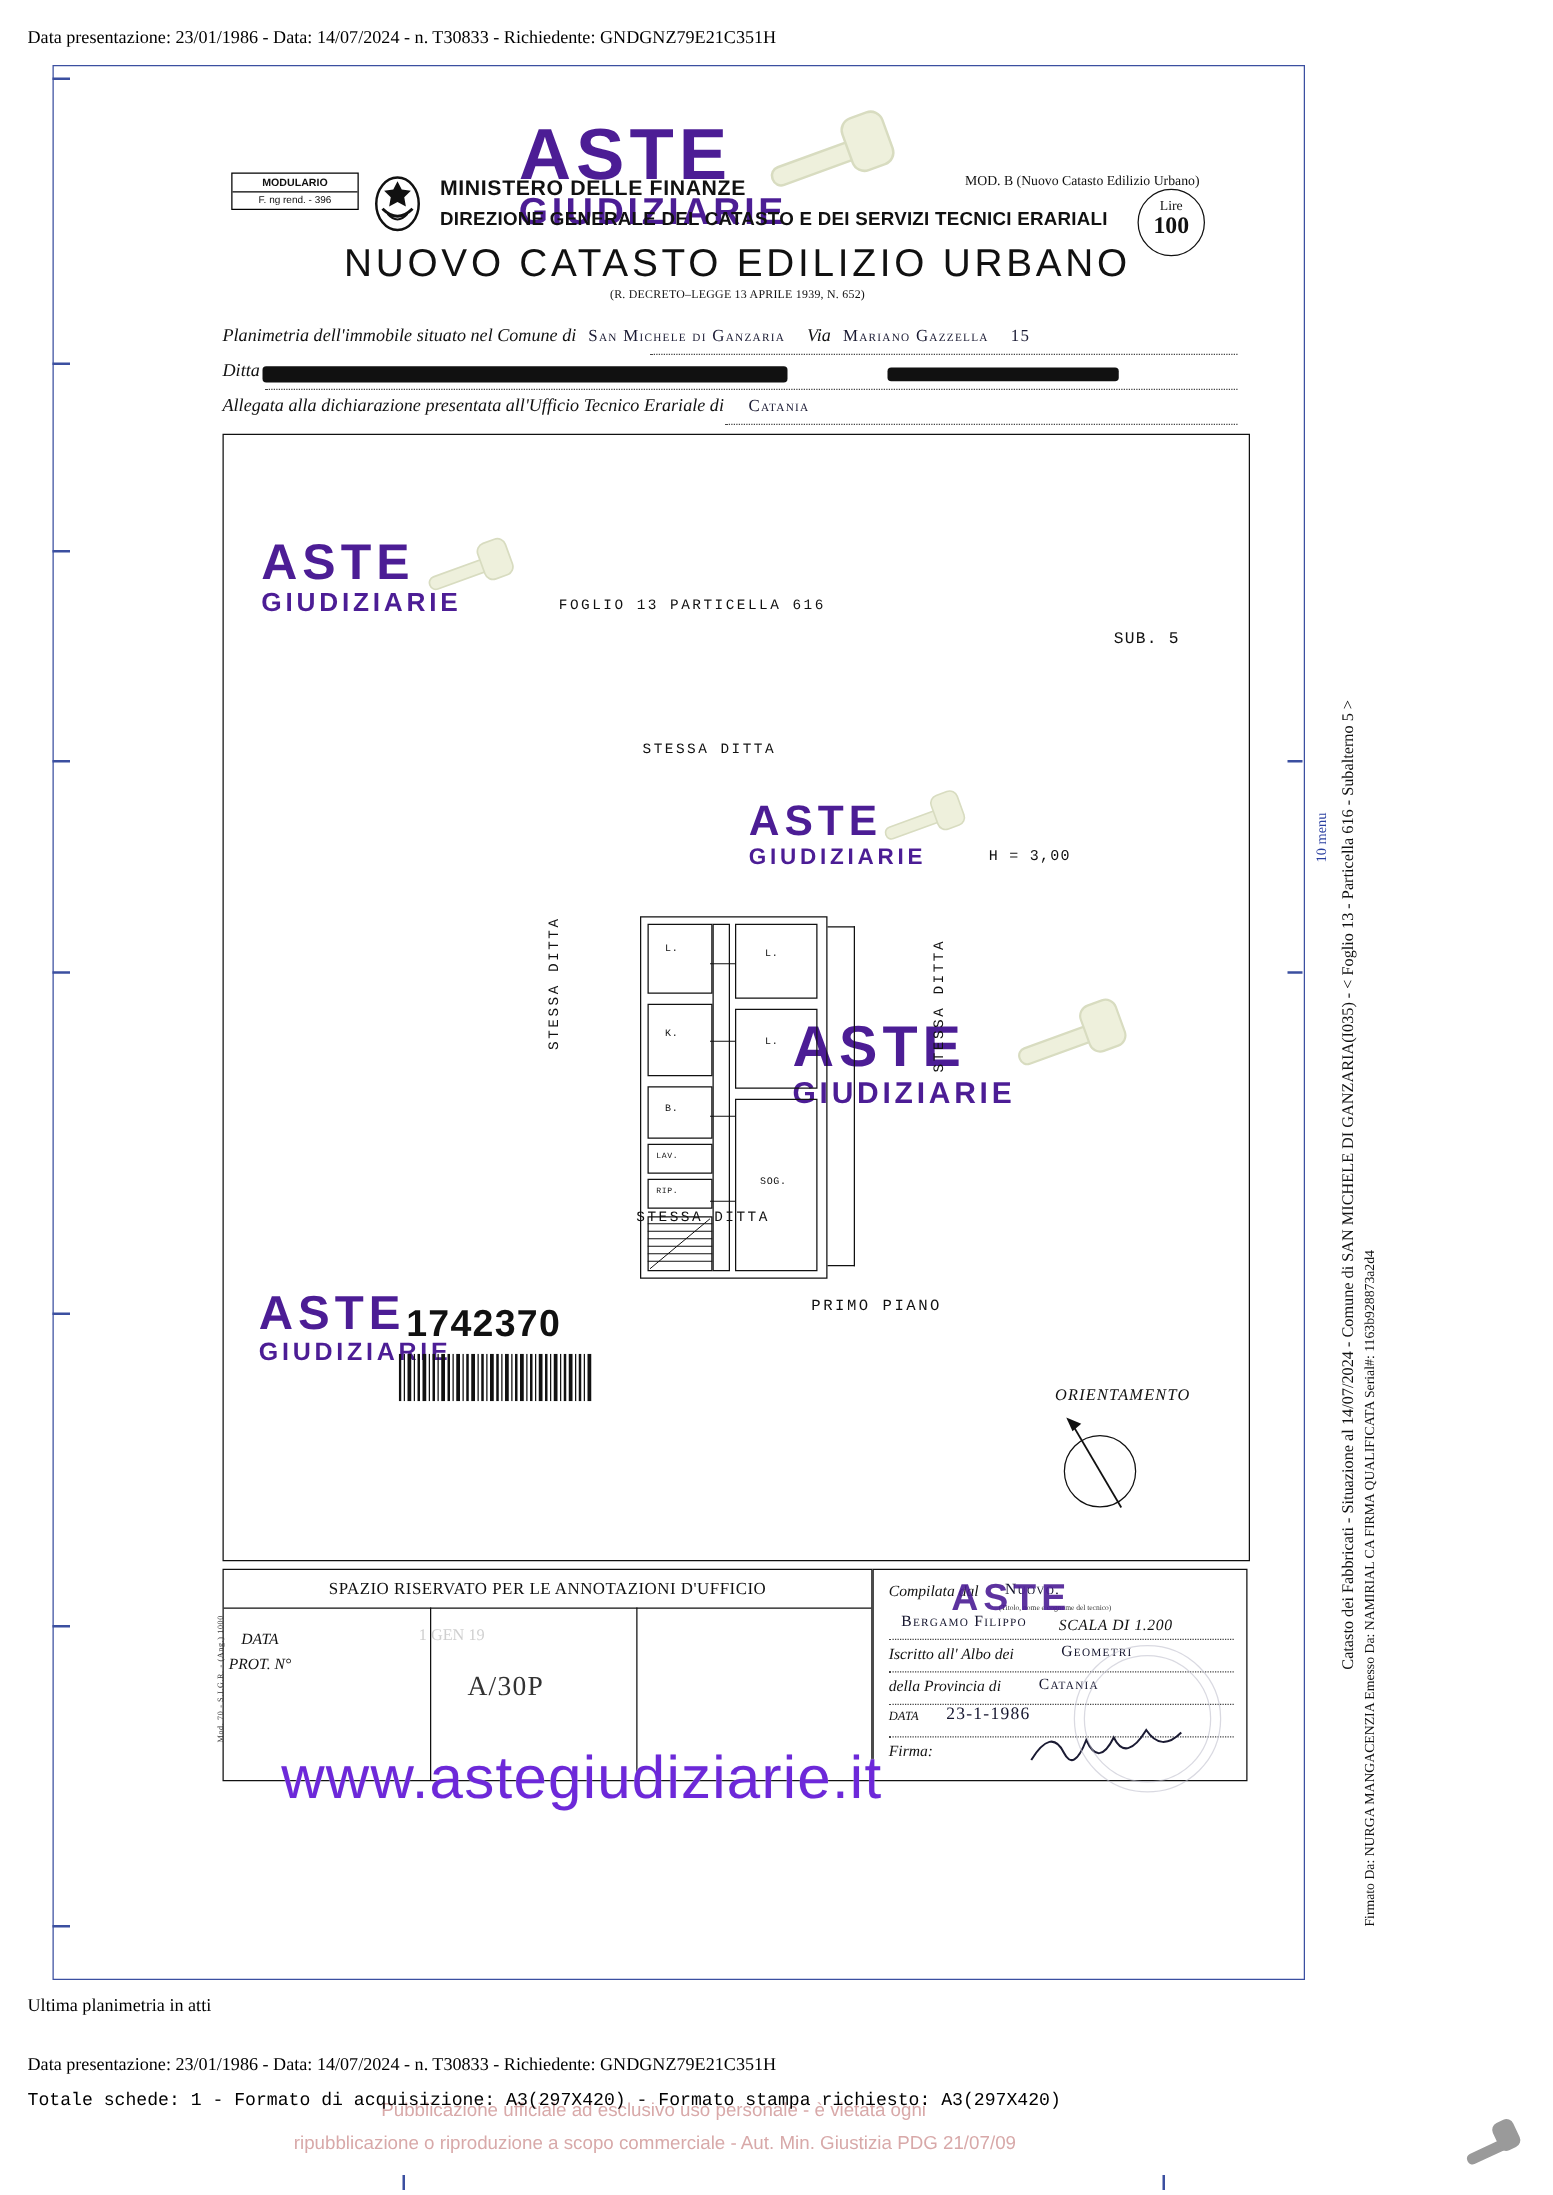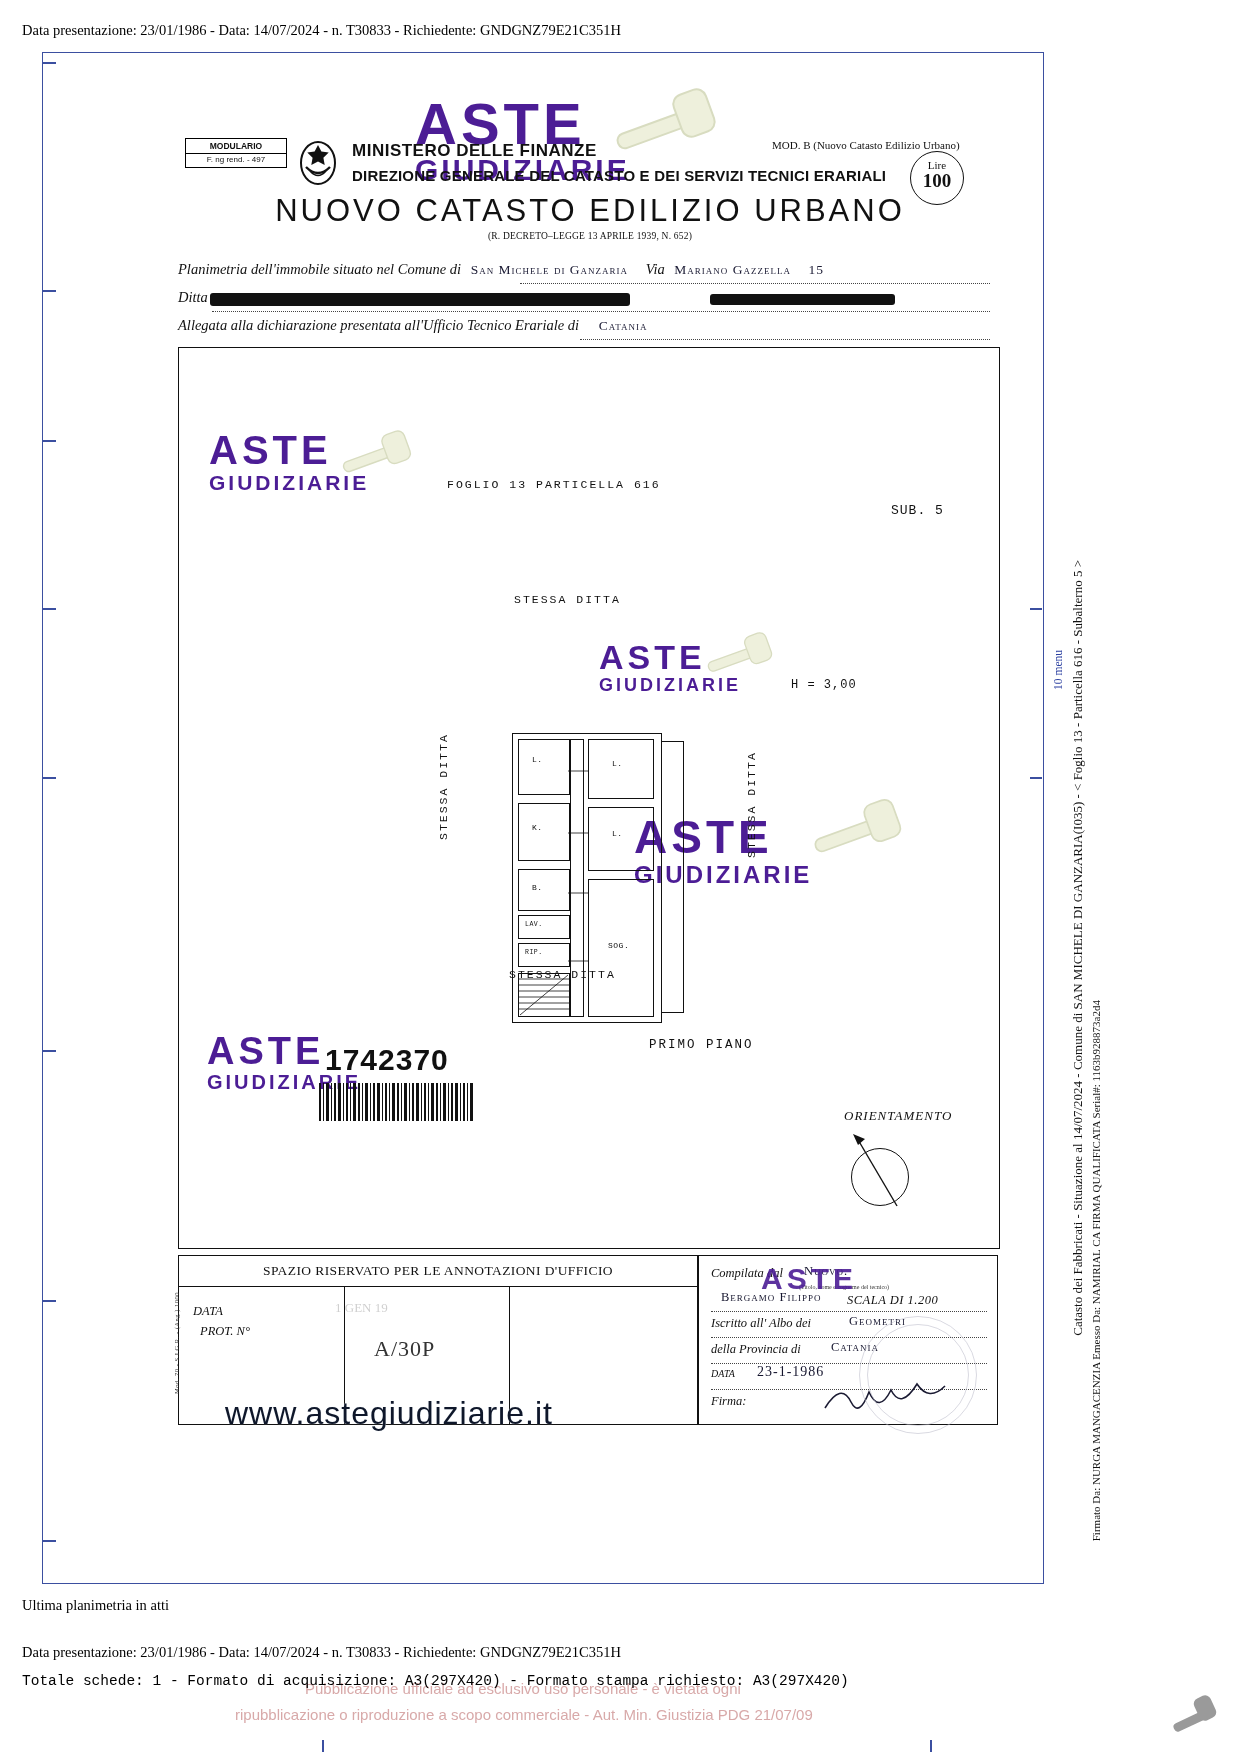--- a/index.html
+++ b/index.html
@@ -73,21 +73,21 @@
 
   
   .vstrip{position:absolute;writing-mode:vertical-rl;transform:rotate(180deg);font-family:"Liberation Serif",serif;font-size:13px;color:#111;white-space:nowrap;}
   .vstrip-blue{color:#2a3fa0;font-size:11.5px;}
 
   
   .wm{position:absolute;color:#4c1d95;font-family:"Liberation Sans",sans-serif;font-weight:700;pointer-events:none;user-select:none;}
   .wm .a{display:block;letter-spacing:4px;}
   .wm .g{display:block;letter-spacing:3px;}
   .gavel{position:absolute;pointer-events:none;}
-  .wm-url{position:absolute;left:225px;top:1395px;font-family:"Liberation Sans",sans-serif;font-size:32px;color:#0f172a;letter-spacing:1px;text-shadow:0 0 1px #dfe8f0;white-space:nowrap;}
+  .wm-url{position:absolute;left:225px;top:1395px;font-family:"Liberation Sans",sans-serif;font-size:48px;color:#6d28d9;letter-spacing:1px;text-shadow:0 0 1px #dfe8f0;white-space:nowrap;}
   .wm-red{position:absolute;font-family:"Liberation Sans",sans-serif;font-size:15px;color:#d8a9a9;white-space:nowrap;}
 
   .stamp{position:absolute;border:1px solid #b9b9c9;border-radius:50%;opacity:.55;}
 </style>
 </head>
 <body>
 
 <div class="page">
 
   <div class="meta" id="meta-top">Data presentazione: 23/01/1986 - Data: 14/07/2024 - n. T30833 - Richiedente: GNDGNZ79E21C351H</div>
@@ -114,21 +114,21 @@
     </div>
     <svg class="gavel" style="left:455px;top:-10px;" width="150" height="80" viewBox="0 0 150 80">
       <g fill="#eef0dc" stroke="#d8dcc0" stroke-width="2">
         <rect x="10" y="34" width="98" height="15" rx="7" transform="rotate(-20 59 41)"></rect>
         <rect x="72" y="6" width="34" height="44" rx="10" transform="rotate(-20 89 28)"></rect>
       </g>
     </svg>
 
     <div class="modulario">
       <b>MODULARIO</b>
-      <span class="l2">F.   ng rend. - 497</span>
+      <span class="l2">F.   ng rend. - 396</span>
     </div>
 
     <svg class="emblem" viewBox="0 0 42 50">
       <ellipse cx="21" cy="26" rx="17" ry="21" fill="none" stroke="#111" stroke-width="2"></ellipse>
       <path d="M21 8 l3.4 6.6 7.3 1 -5.3 5.2 1.3 7.3 -6.7-3.5 -6.7 3.5 1.3-7.3 -5.3-5.2 7.3-1z" fill="#111"></path>
       <path d="M9 30 q12 12 24 0" fill="none" stroke="#111" stroke-width="2.4"></path>
       <path d="M13 34 q8 9 16 0" fill="none" stroke="#111" stroke-width="1.6"></path>
     </svg>
 
     <div class="ministero"><span>MINISTERO DELLE FINANZE</span></div>
@@ -322,21 +322,21 @@
         </g>
       </svg>
     </div>
 
     <div class="botbox bb-left">
       <div class="bbtitle">SPAZIO RISERVATO PER LE ANNOTAZIONI D'UFFICIO</div>
       <div class="hsep" style="top:30px;"></div>
       <div class="vsep" style="left:165px;top:30px;"></div>
       <div class="vsep" style="left:330px;top:30px;"></div>
       <div class="bb-lab" style="left:14px;top:48px;">DATA</div>
-      <div class="bb-lab" style="left:21px;top:68px;">PROT. N°</div>
+      <div class="bb-lab" style="left:4px;top:68px;">PROT. N°</div>
       <div class="bb-handw" style="left:195px;top:80px;font-size:22px;color:#333;">A/30P</div>
       <div class="sidetext">Mod. 70 - S.I.G.R. - (Ang.) 1000</div>
       <svg style="position:absolute;left:150px;top:34px;opacity:.35;" width="100" height="34">
         <text x="6" y="22" font-family="Liberation Serif, serif" font-size="13" fill="#777">1 GEN 19</text>
       </svg>
     </div>
 
     <div class="botbox bb-right">
       <div class="bb-lab" style="left:12px;top:10px;">Compilata dal</div>
       <div class="bb-handw" style="left:105px;top:8px;">Nuovo.</div>

